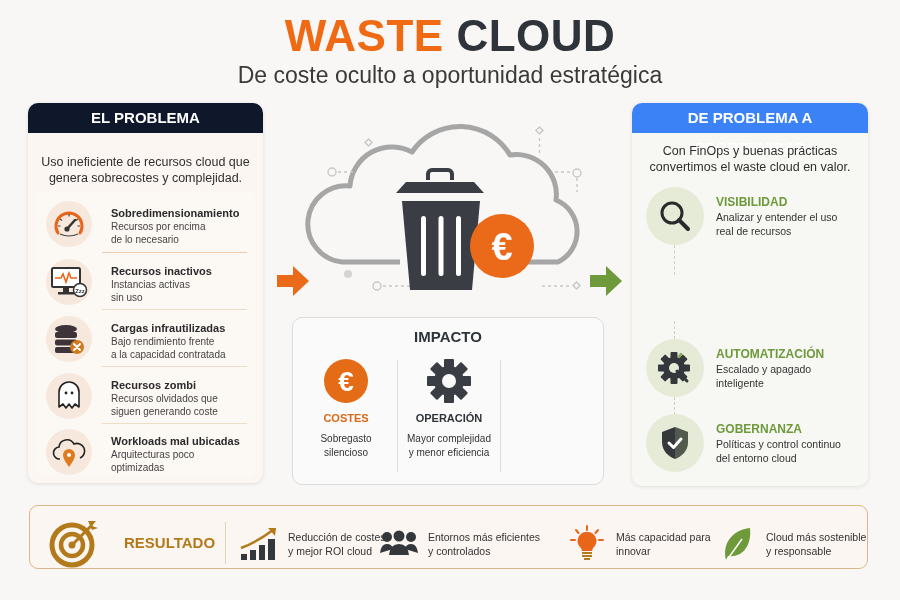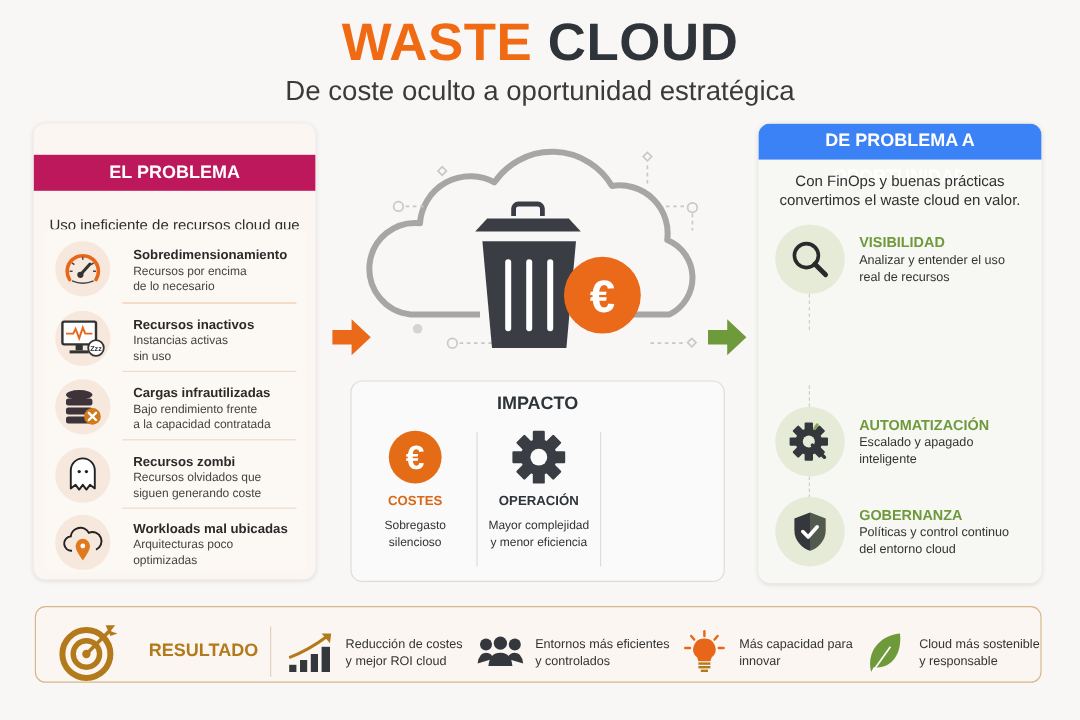--- a/index.html
+++ b/index.html
@@ -9,21 +9,21 @@
   .title { position: absolute; top: 10px; left: 0; width: 900px; text-align: center; font-size: 44px; font-weight: bold; letter-spacing: 0.5px; line-height: 52px; }
   .title .t1 { color: #f06a14; }
   .title .t2 { color: #2f343a; }
   .subtitle { position: absolute; top: 62px; left: 0; width: 900px; text-align: center; font-size: 23px; color: #3a3a3a; }
 
   
   .panel { position: absolute; border-radius: 10px; background: #fbf6f2; box-shadow: 0 1px 4px rgba(0,0,0,0.10); overflow: hidden; }
   .panel-left { left: 28px; top: 103px; width: 235px; height: 380px; }
   .panel-right { left: 632px; top: 103px; width: 236px; height: 383px; background: #f7f7f4; }
   .panel-head { height: 30px; line-height: 30px; text-align: center; color: #fff; font-weight: bold; font-size: 15px; }
-  .panel-left .panel-head { background: #be185d; margin-top: 26px; }
+  .panel-left .panel-head { background: #0f172a; }
   .panel-right .panel-head { background: #3b82f6; }
   .panel-intro { text-align: center; font-size: 12.5px; line-height: 16px; color: #2f2f2f; margin-top: 21px; padding: 0 10px; }
 
   .plist { position: absolute; left: 8px; top: 88px; width: 220px; height: 286px; background: #fcf8f4; border-radius: 8px; }
   .pitem { position: absolute; left: 0; width: 220px; height: 58px; }
   .pitem .ic { position: absolute; left: 10px; top: 4px; width: 46px; height: 46px; border-radius: 50%; background: #f6e8dc; display: flex; align-items: center; justify-content: center; }
   .pitem .tx { position: absolute; left: 75px; top: 10px; width: 150px; }
   .pitem .h { font-size: 11px; font-weight: bold; color: #2a2a2a; line-height: 13px; }
   .pitem .d { font-size: 10px; color: #444; line-height: 13px; }
   .sep { position: absolute; left: 66px; width: 145px; height: 1px; background: #f0c9ad; }
@@ -343,21 +343,21 @@
         <path d="M2 22 Q18 16 34 4" fill="none" stroke="#b27a1a" stroke-width="2.5"></path>
         <path d="M29 2 L37 2 L36 10 Z" fill="#b27a1a"></path>
       </svg>
     </div>
     <div class="rt">
       <div>Reducción de costes</div>
       <div>y mejor ROI cloud</div>
     </div>
   </div>
 
-  <div class="r-item" style="left:366px">
+  <div class="r-item" style="left:348px">
     <div class="ri">
       <svg width="40" height="30" viewBox="0 0 40 30">
         <circle cx="8" cy="8" r="5" fill="#34383d"></circle>
           <circle cx="20" cy="7" r="5.5" fill="#34383d"></circle>
           <circle cx="32" cy="8" r="5" fill="#34383d"></circle>
         <path d="M1 24 Q2 15 8 15 Q13 15 14 20 Z" fill="#34383d"></path>
         <path d="M26 20 Q27 15 32 15 Q38 15 39 24 Z" fill="#34383d"></path>
         <path d="M10 26 Q11 15 20 15 Q29 15 30 26 Z" fill="#34383d"></path>
       </svg>
     </div>

